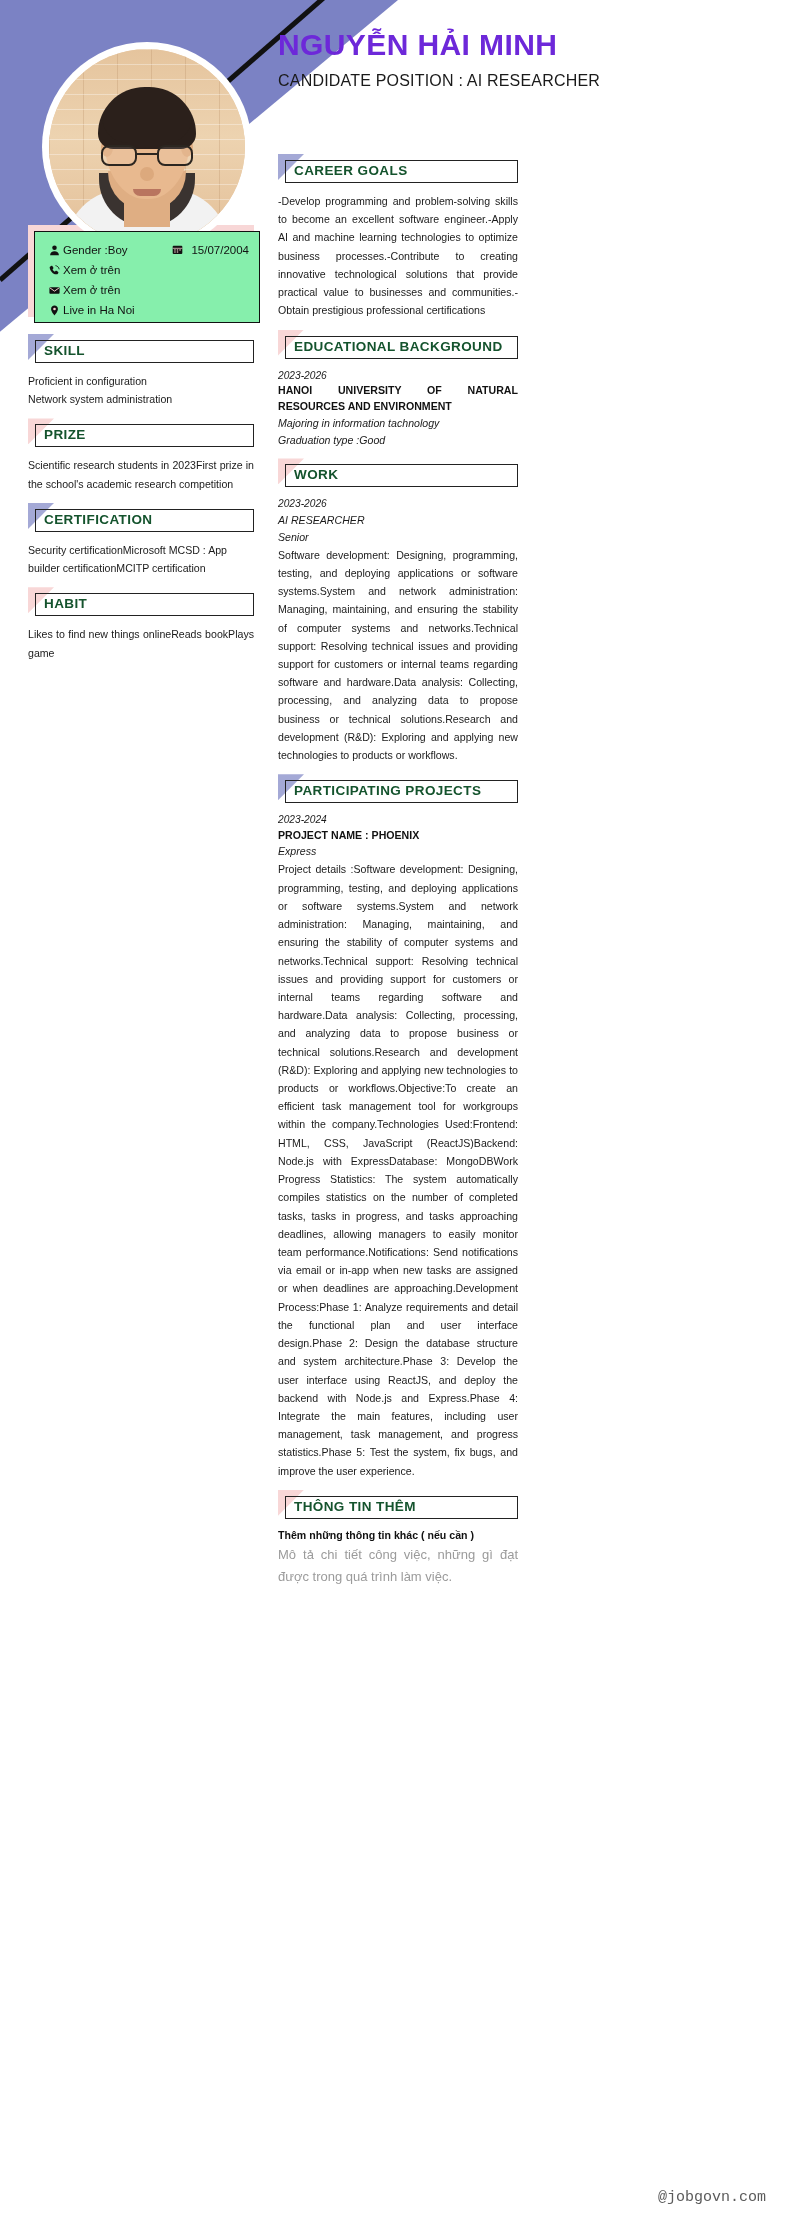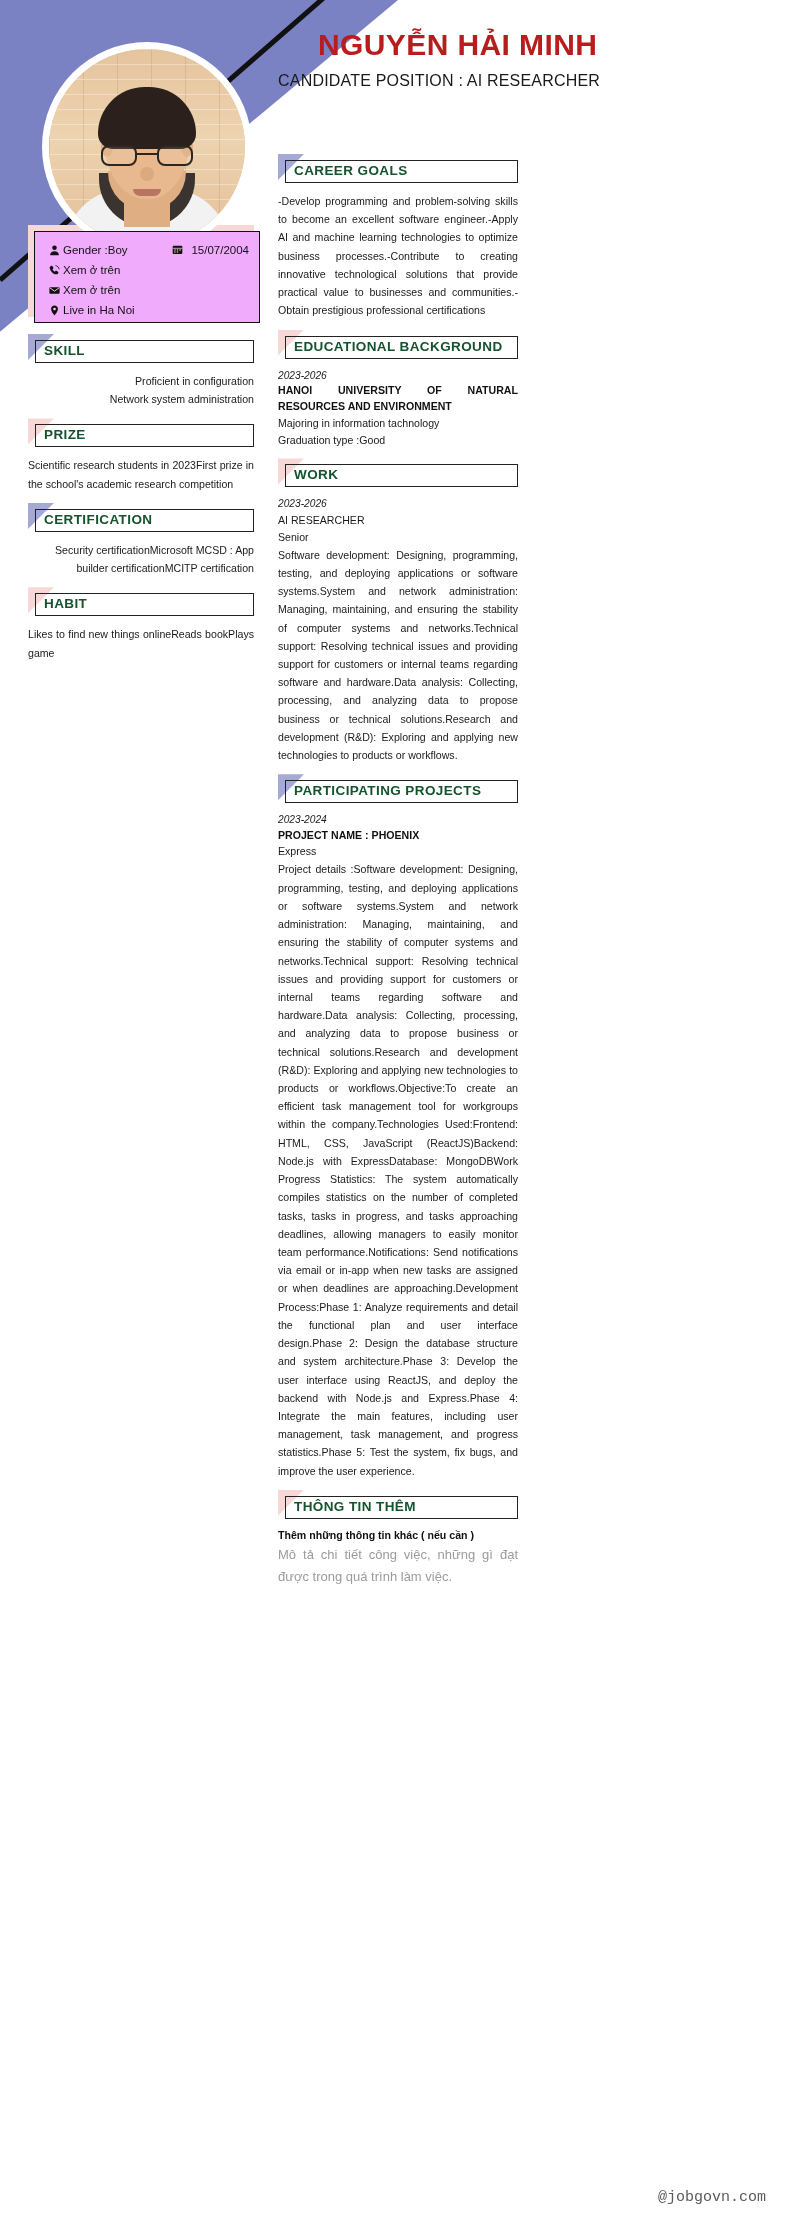--- a/index.html
+++ b/index.html
@@ -74,38 +74,37 @@
     width:96px; height:54px; background:#3a3330; border-radius:0 0 52px 52px;
   }
   .collar:after{
     content:""; position:absolute; left:9px; top:-2px; width:78px; height:40px;
     background:#dfae83; border-radius:0 0 42px 42px;
   }
 
   
   .name {
     position:absolute; left:278px; top:28px;
-    font-size:30px; font-weight:bold; letter-spacing:.4px; color:#b91c1c;
+    font-size:30px; font-weight:bold; letter-spacing:.4px; color:#6d28d9;
     z-index:4;
-    margin-left:40px;
   }
   .position {
     position:absolute; left:278px; top:72px;
     font-size:16px; color:#1a1a1a; letter-spacing:.2px;
     z-index:4;
   }
 
   
   .contact-shadow {
     position:absolute; left:28px; top:225px; width:226px; height:92px;
     background:#f8d7d7; z-index:2;
   }
   .contact-box {
     position:absolute; left:34px; top:231px; width:226px; height:92px;
-    background:#f0abfc; border:1.5px solid #111; z-index:3;
+    background:#86efac; border:1.5px solid #111; z-index:3;
     padding:8px 10px 0 10px;
   }
   .c-row { display:flex; align-items:center; height:20px; font-size:11.5px; color:#111; }
   .c-ico { width:18px; display:inline-flex; align-items:center; justify-content:center; color:#111; }
   .c-ico svg{ display:block; }
   .c-col2 { margin-left:auto; display:flex; align-items:flex-start; }
   .c-col2 .c-ico { margin-right:5px; }
 
   
   .sec { position:relative; }
@@ -132,24 +131,24 @@
   }
   .right-col {
     position:absolute; left:278px; top:160px; width:240px; z-index:3;
   }
   .left-col .sec { margin-bottom:16px; }
   .right-col .sec { margin-bottom:16px; }
 
   .body-text {
     font-size:10.6px; line-height:1.72; color:#1a1a1a; text-align:justify;
   }
-  .body-text.left-plain { text-align:right; }
+  .body-text.left-plain { text-align:left; }
   .date-line { font-size:10.2px; font-style:italic; color:#1a1a1a; line-height:1.5; }
   .bold-line { font-size:10.6px; font-weight:bold; color:#111; line-height:1.5; text-align:justify; }
-  .plain-line { font-size:10.6px; color:#1a1a1a; line-height:1.6; }
+  .plain-line { font-size:10.6px; color:#1a1a1a; line-height:1.6;font-style:italic; }
   .muted-line { font-size:13px; color:#9b9b9b; line-height:1.75; text-align:justify; }
 
   
   .footer {
     position:absolute; right:24px; bottom:18px;
     font-family:"Liberation Mono", monospace; font-size:15px; color:#5b5b5b;
   }
 </style>
 </head>
 <body>

